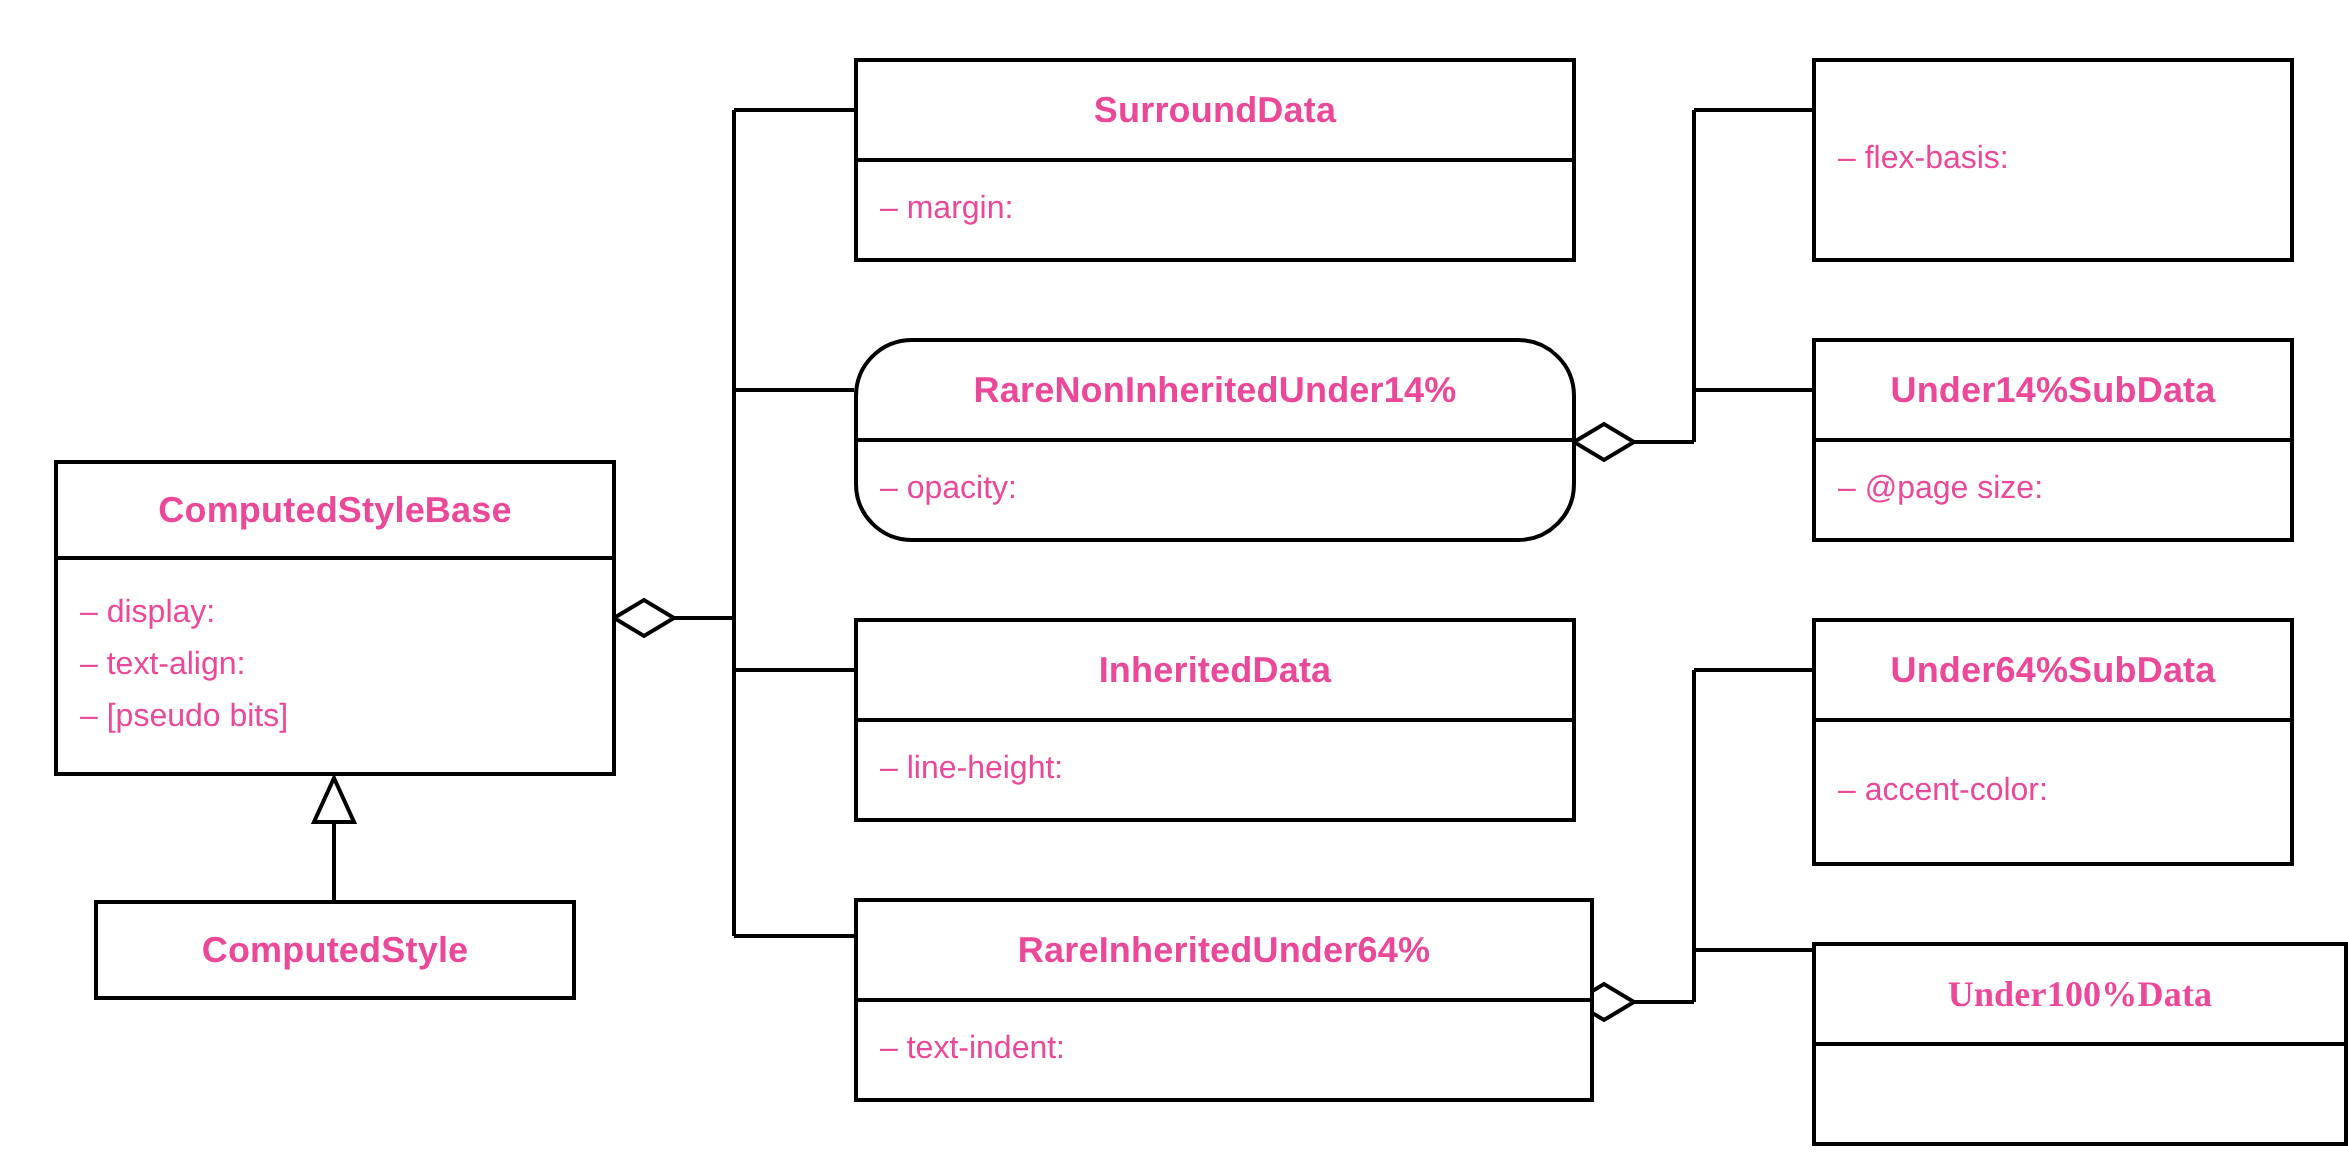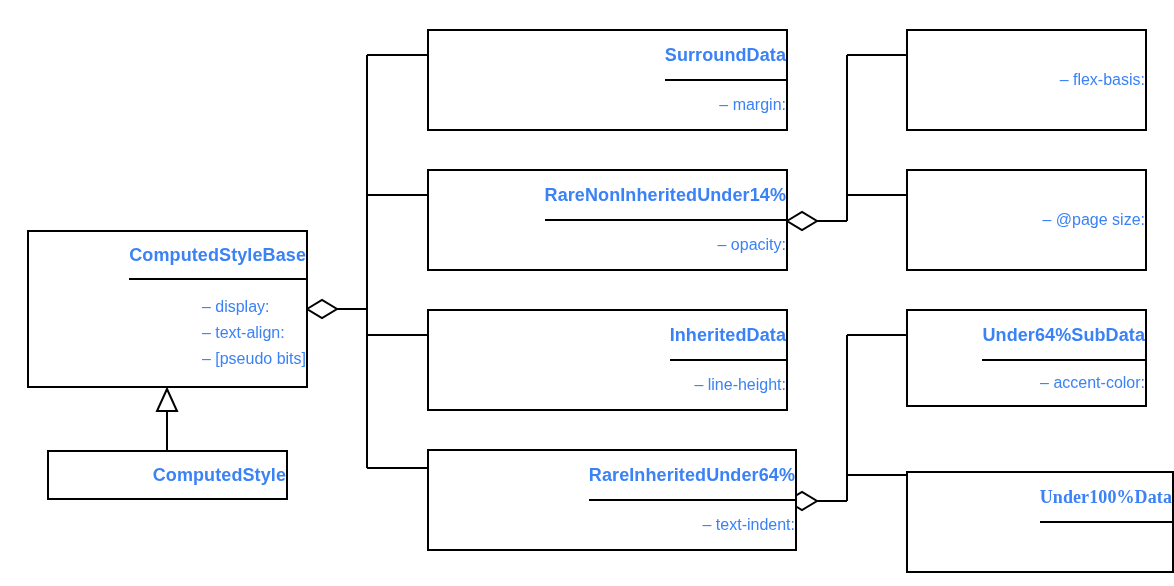--- a/index.html
+++ b/index.html
@@ -10,22 +10,21 @@
     font-family:"Liberation Sans","DejaVu Sans",sans-serif;
     overflow:hidden;
   }
   .cls{
     position:absolute;
     background:#fff;
     border:2px solid #000;
     box-sizing:border-box;
     display:flex;
     flex-direction:column;
-    color:#3b82f6;
-    align-items:flex-end;
+    color:#ec4899;
   }
   .cls .title{
     height:48px;
     flex:0 0 auto;
     border-bottom:2px solid #000;
     display:flex;
     align-items:center;
     justify-content:center;
     font-weight:bold;
     font-size:18px;
@@ -46,26 +45,26 @@
   }
   .cls .field{
     line-height:26px;
     white-space:nowrap;
   }
   
   #box-computedstylebase{left:27px;top:230px;width:281px;height:158px;}
   #box-computedstylebase .title{height:46px;}
   #box-computedstyle{left:47px;top:450px;width:241px;height:50px;}
   #box-surrounddata{left:427px;top:29px;width:361px;height:102px;}
-  #box-rarenoninheritedunder14{left:427px;top:169px;width:361px;height:102px;}
+  #box-rarenoninheritedunder14{left:427px;top:169px;width:361px;height:102px;border-radius:29px;}
   #box-inheriteddata{left:427px;top:309px;width:361px;height:102px;}
   #box-rareinheritedunder64{left:427px;top:449px;width:370px;height:102px;}
   #box-under22data{left:906px;top:29px;width:241px;height:102px;}
   #box-under14subdata{left:906px;top:169px;width:241px;height:102px;}
-  #box-under64subdata{left:906px;top:309px;width:241px;height:98px;}
+  #box-under64subdata{left:906px;top:309px;width:241px;height:124px;}
   #box-under100data{left:906px;top:471px;width:268px;height:102px;font-family:Liberation Serif, serif;}
   svg.wires{
     position:absolute;
     left:0;top:0;
     width:1174px;height:586px;
     pointer-events:none;
   }
   svg.wires line{stroke:#000;stroke-width:2;}
   svg.wires polygon{fill:#fff;stroke:#000;stroke-width:2;}
 </style>
@@ -149,20 +148,21 @@
     </div>
   </div>
 
   <div class="cls" id="box-under22data">
     <div class="fields">
       <div class="field">– flex-basis:</div>
     </div>
   </div>
 
   <div class="cls" id="box-under14subdata">
+    <div class="title">Under14%SubData</div>
     <div class="fields">
       <div class="field">– @page size:</div>
     </div>
   </div>
 
   <div class="cls" id="box-under64subdata">
     <div class="title">Under64%SubData</div>
     <div class="fields">
       <div class="field">– accent-color:</div>
     </div>

